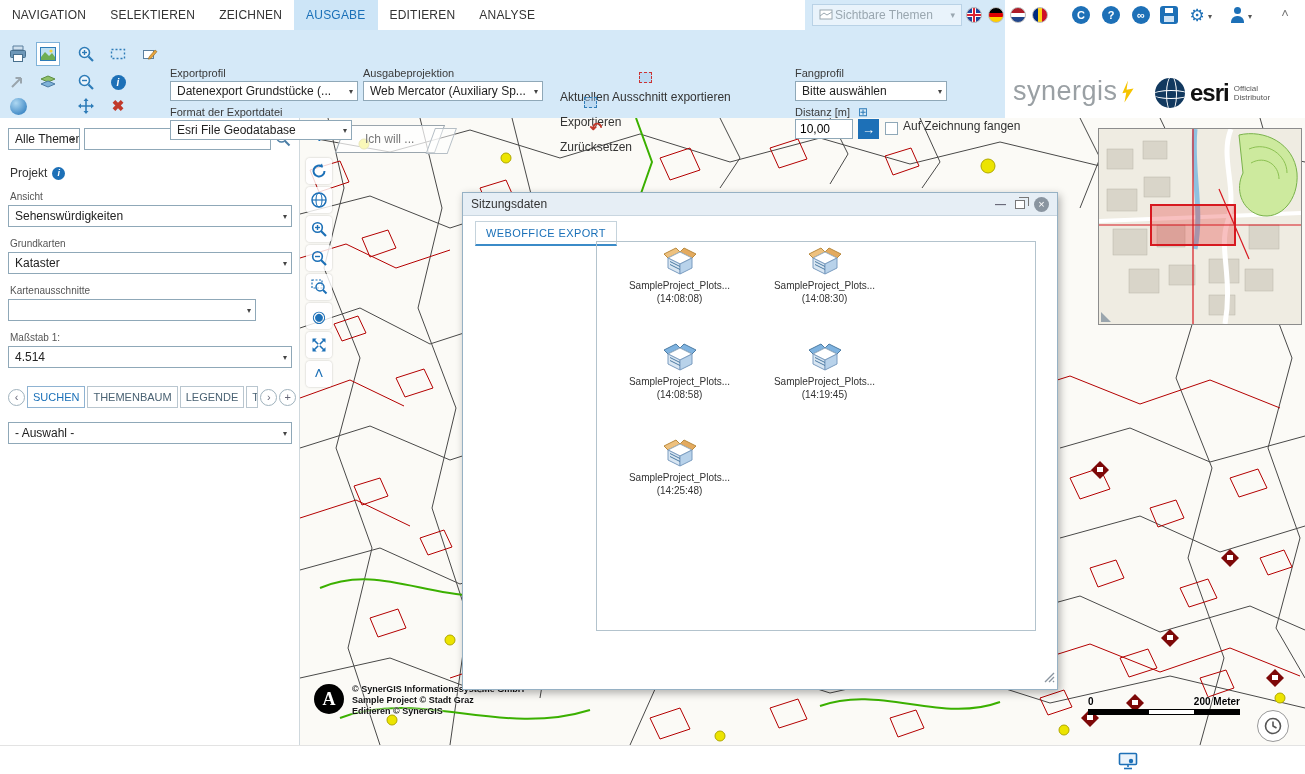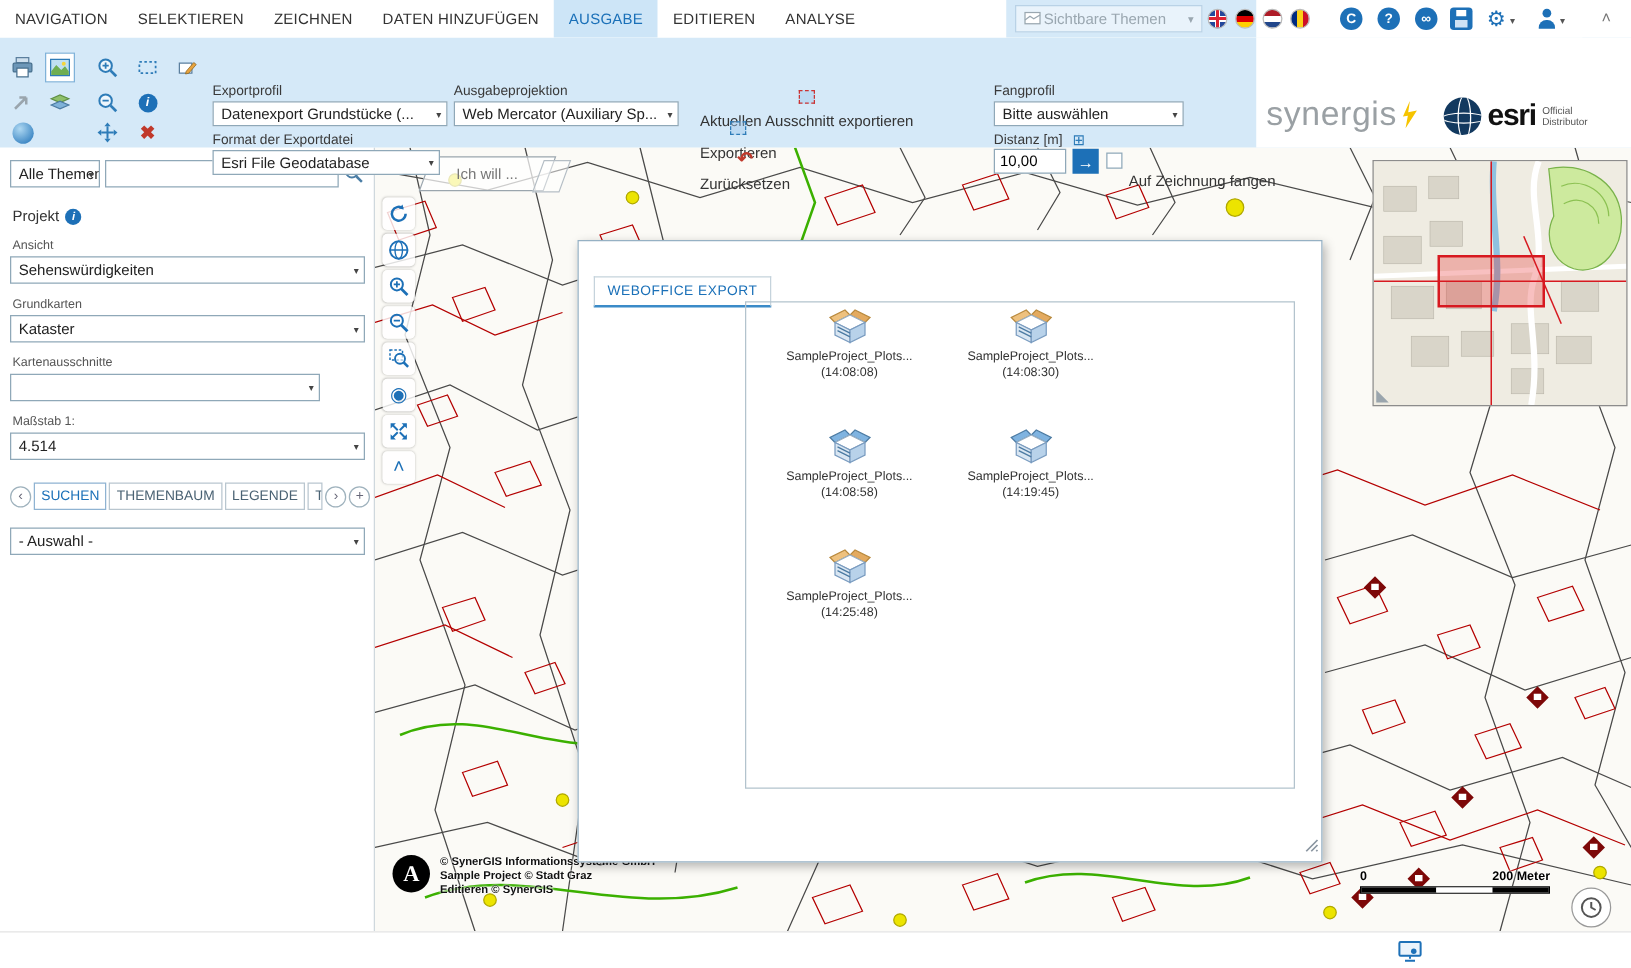--- a/index.html
+++ b/index.html
@@ -51,21 +51,21 @@
   .act-row { position:absolute; display:flex; align-items:center; gap:7px; font-size:12px; color:#333; cursor:pointer; white-space:nowrap;flex-direction:column; }
   .dash-box { width:13px; height:11px; border:1px dashed #2e7cb8; background:rgba(160,200,235,.45); flex:0 0 auto; }
   .dash-box.red { border-color:#cc3333; }
   .undo-ico { color:#c0392b; font-size:15px; font-weight:bold; line-height:11px; }
   .grid-ico { color:#2e7cb8; font-size:12px; }
   #distance-input { position:absolute; left:795px; top:89px; width:58px; height:20px; border:1px solid #8fa8b8;
     font-size:12px; padding:0 4px; font-family:"Liberation Sans",sans-serif; }
   #distance-go { position:absolute; left:858px; top:89px; width:21px; height:20px; background:#1d70b7; color:#fff;
     display:flex; align-items:center; justify-content:center; font-size:13px; cursor:pointer; }
   .checkbox { position:absolute; left:885px; top:92px; width:13px; height:13px; border:1px solid #8fa8b8; background:#fff; cursor:pointer; }
-  #snap-label { position:absolute; left:903px; top:108px; font-size:12px; color:#333; }
+  #snap-label { position:absolute; left:903px; top:89px; font-size:12px; color:#333; }
 
   #ribbon-right { position:absolute; right:0; top:0; width:300px; height:88px; background:#fff; }
   #synergis-logo { position:absolute; left:8px; top:46px; font-size:27px; color:#9aa0a4; letter-spacing:.5px; display:flex; align-items:center; }
   .bolt { display:inline-block; width:14px; height:22px; margin-left:2px; background:#f6c400;
     clip-path:polygon(20% 58%, 60% 0, 50% 42%, 100% 36%, 35% 100%, 48% 55%); }
   #esri-logo { position:absolute; left:150px; top:48px; display:flex; align-items:center; gap:5px; }
   .esri-globe { width:30px; height:30px; border-radius:50%; background:#12395f; position:relative; overflow:hidden; }
   .esri-globe::before { content:""; position:absolute; left:11px; top:-2px; width:9px; height:34px; border:1.5px solid #fff; border-radius:50%; }
   .esri-globe::after { content:""; position:absolute; left:-2px; top:12px; width:34px; height:7px; border:1.5px solid #fff; border-radius:50%; }
   .esri-text { font-size:24px; font-weight:bold; color:#111; letter-spacing:-1px; }
@@ -246,21 +246,20 @@
     </g>
   </svg>
 </div>
 
 <div id="menubar">
   <div id="menubar-blue"></div>
   <div class="menu-items">
     <span class="menu-item">NAVIGATION</span>
     <span class="menu-item">SELEKTIEREN</span>
     <span class="menu-item">ZEICHNEN</span>
-    <span class="menu-item">DATEN HINZUFÜGEN</span>
     <span class="menu-item active">AUSGABE</span>
     <span class="menu-item">EDITIEREN</span>
     <span class="menu-item">ANALYSE</span>
   </div>
 
   <div class="vt-btn">
     <svg width="14" height="12" viewBox="0 0 14 12">
       <rect x="1" y="1" width="12" height="9" fill="#fff" stroke="#9aa7b0"></rect>
       <path d="M1 7 l4 -3 3 2 5 -3" stroke="#9aa7b0" fill="none"></path>
     </svg>
@@ -517,20 +516,28 @@
     </svg>
   </span>
   <span class="mtool">˄</span>
 </div>
 
 <div id="ich-will">
   <span>Ich will ...</span>
 </div>
 
 <div id="dialog">
+  <div id="dlg-titlebar">
+    <span>Sitzungsdaten</span>
+    <span class="dlg-controls">
+      <span class="win-min">—</span>
+      <span class="win-restore"></span>
+      <span class="win-close">×</span>
+    </span>
+  </div>
   <div id="dlg-tab">WEBOFFICE EXPORT</div>
 
   <div id="dlg-content">
     <div class="file">
       <span class="gdb-icon" data-variant="orange">
         <svg width="34" height="30" viewBox="0 0 34 30">
           <path class="flap" d="M5 12 L1 8 L13 2 L17 6 Z" fill="#eec17e" stroke="#b98a3e"></path>
           <path class="flap" d="M29 12 L33 8 L21 2 L17 6 Z" fill="#e3aa5f" stroke="#b98a3e"></path>
           <path d="M5 12 L17 6 L29 12 L17 18 Z" fill="#fff" stroke="#9ab0c4"></path>
           <path d="M5 12 L5 22 L17 28 L17 18 Z" fill="#d9e6f2" stroke="#7a9cc0"></path>

